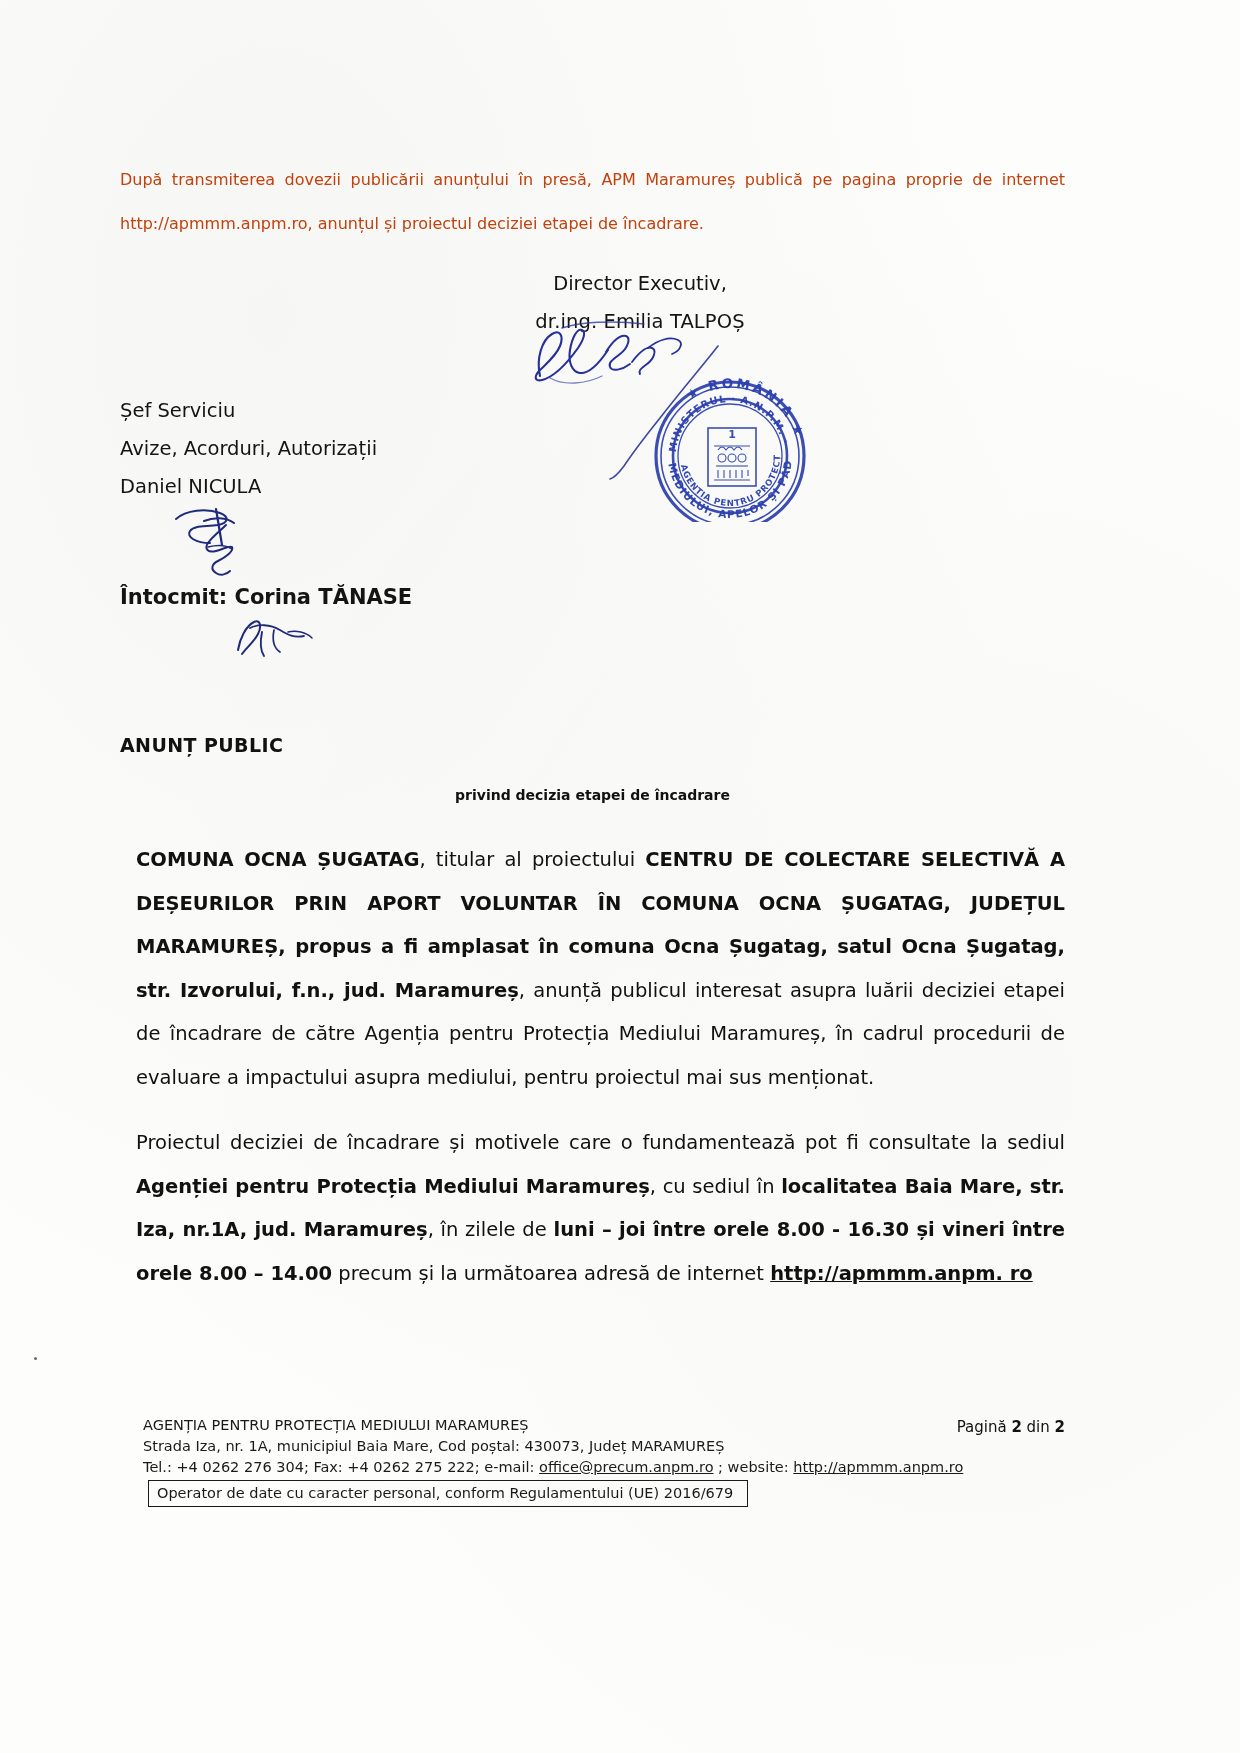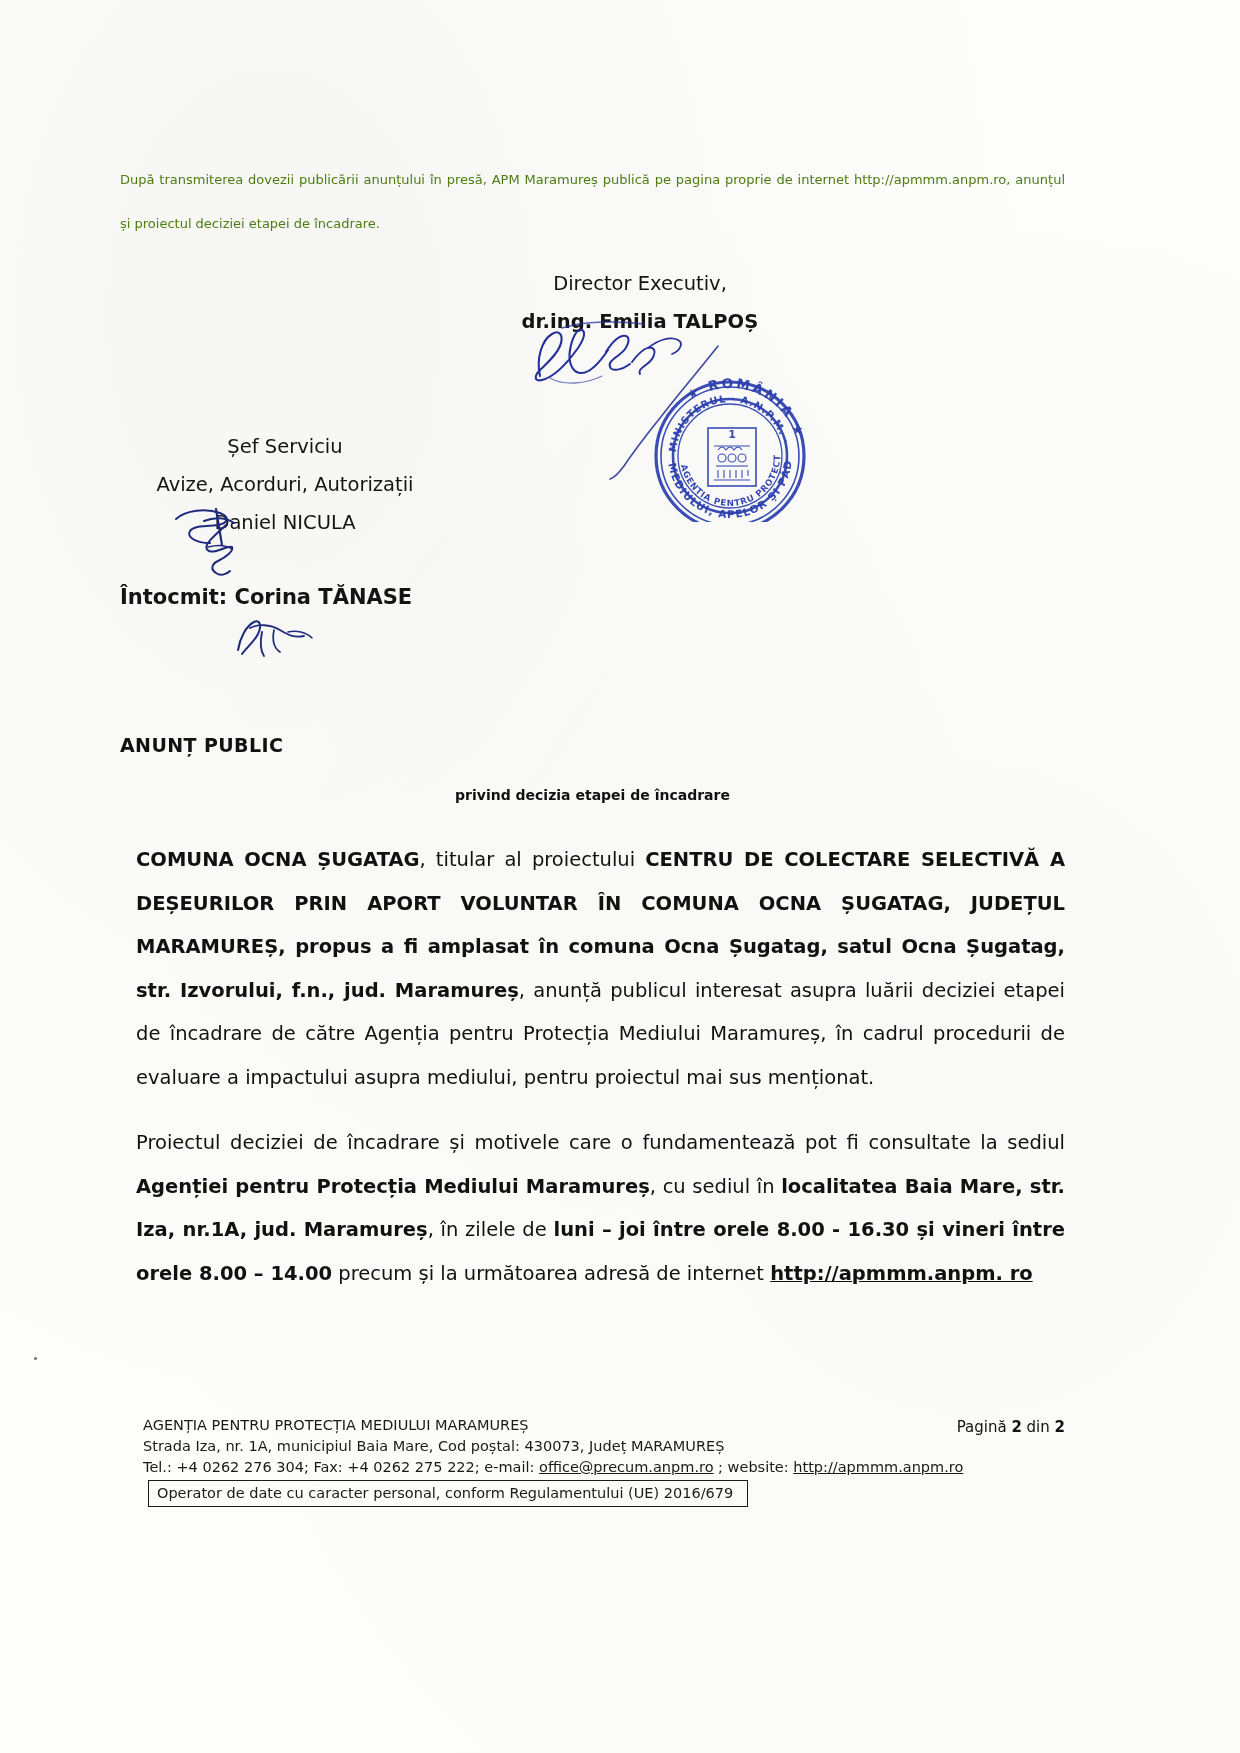--- a/index.html
+++ b/index.html
@@ -28,46 +28,45 @@
       radial-gradient(ellipse at 78% 62%, rgba(244,244,241,0.5) 0%, rgba(255,255,255,0) 60%);
     pointer-events: none;
   }
 
   
   .intro {
     position: absolute;
     left: 120px;
     top: 158px;
     width: 945px;
-    font-size: 13px;
+    font-size: 16px;
     line-height: 44px;
     text-align: justify;
-    color: #4d7c0f;
+    color: #c2410c;
   }
 
   
   .director-block {
     position: absolute;
     left: 430px;
     top: 265px;
     width: 420px;
     text-align: center;
     font-size: 19.5px;
     line-height: 38px;
     color: #141414;
   }
-  .director-line2 { letter-spacing: 0.1px; font-weight: bold; }
+  .director-line2 { letter-spacing: 0.1px; }
 
   
   .sef-block {
     position: absolute;
     left: 120px;
-    top: 428px;
+    top: 392px;
     width: 330px;
-    text-align: center;
     font-size: 19.5px;
     line-height: 38px;
     color: #141414;
   }
 
   .intocmit {
     position: absolute;
     left: 120px;
     top: 585px;
     font-size: 21px;

